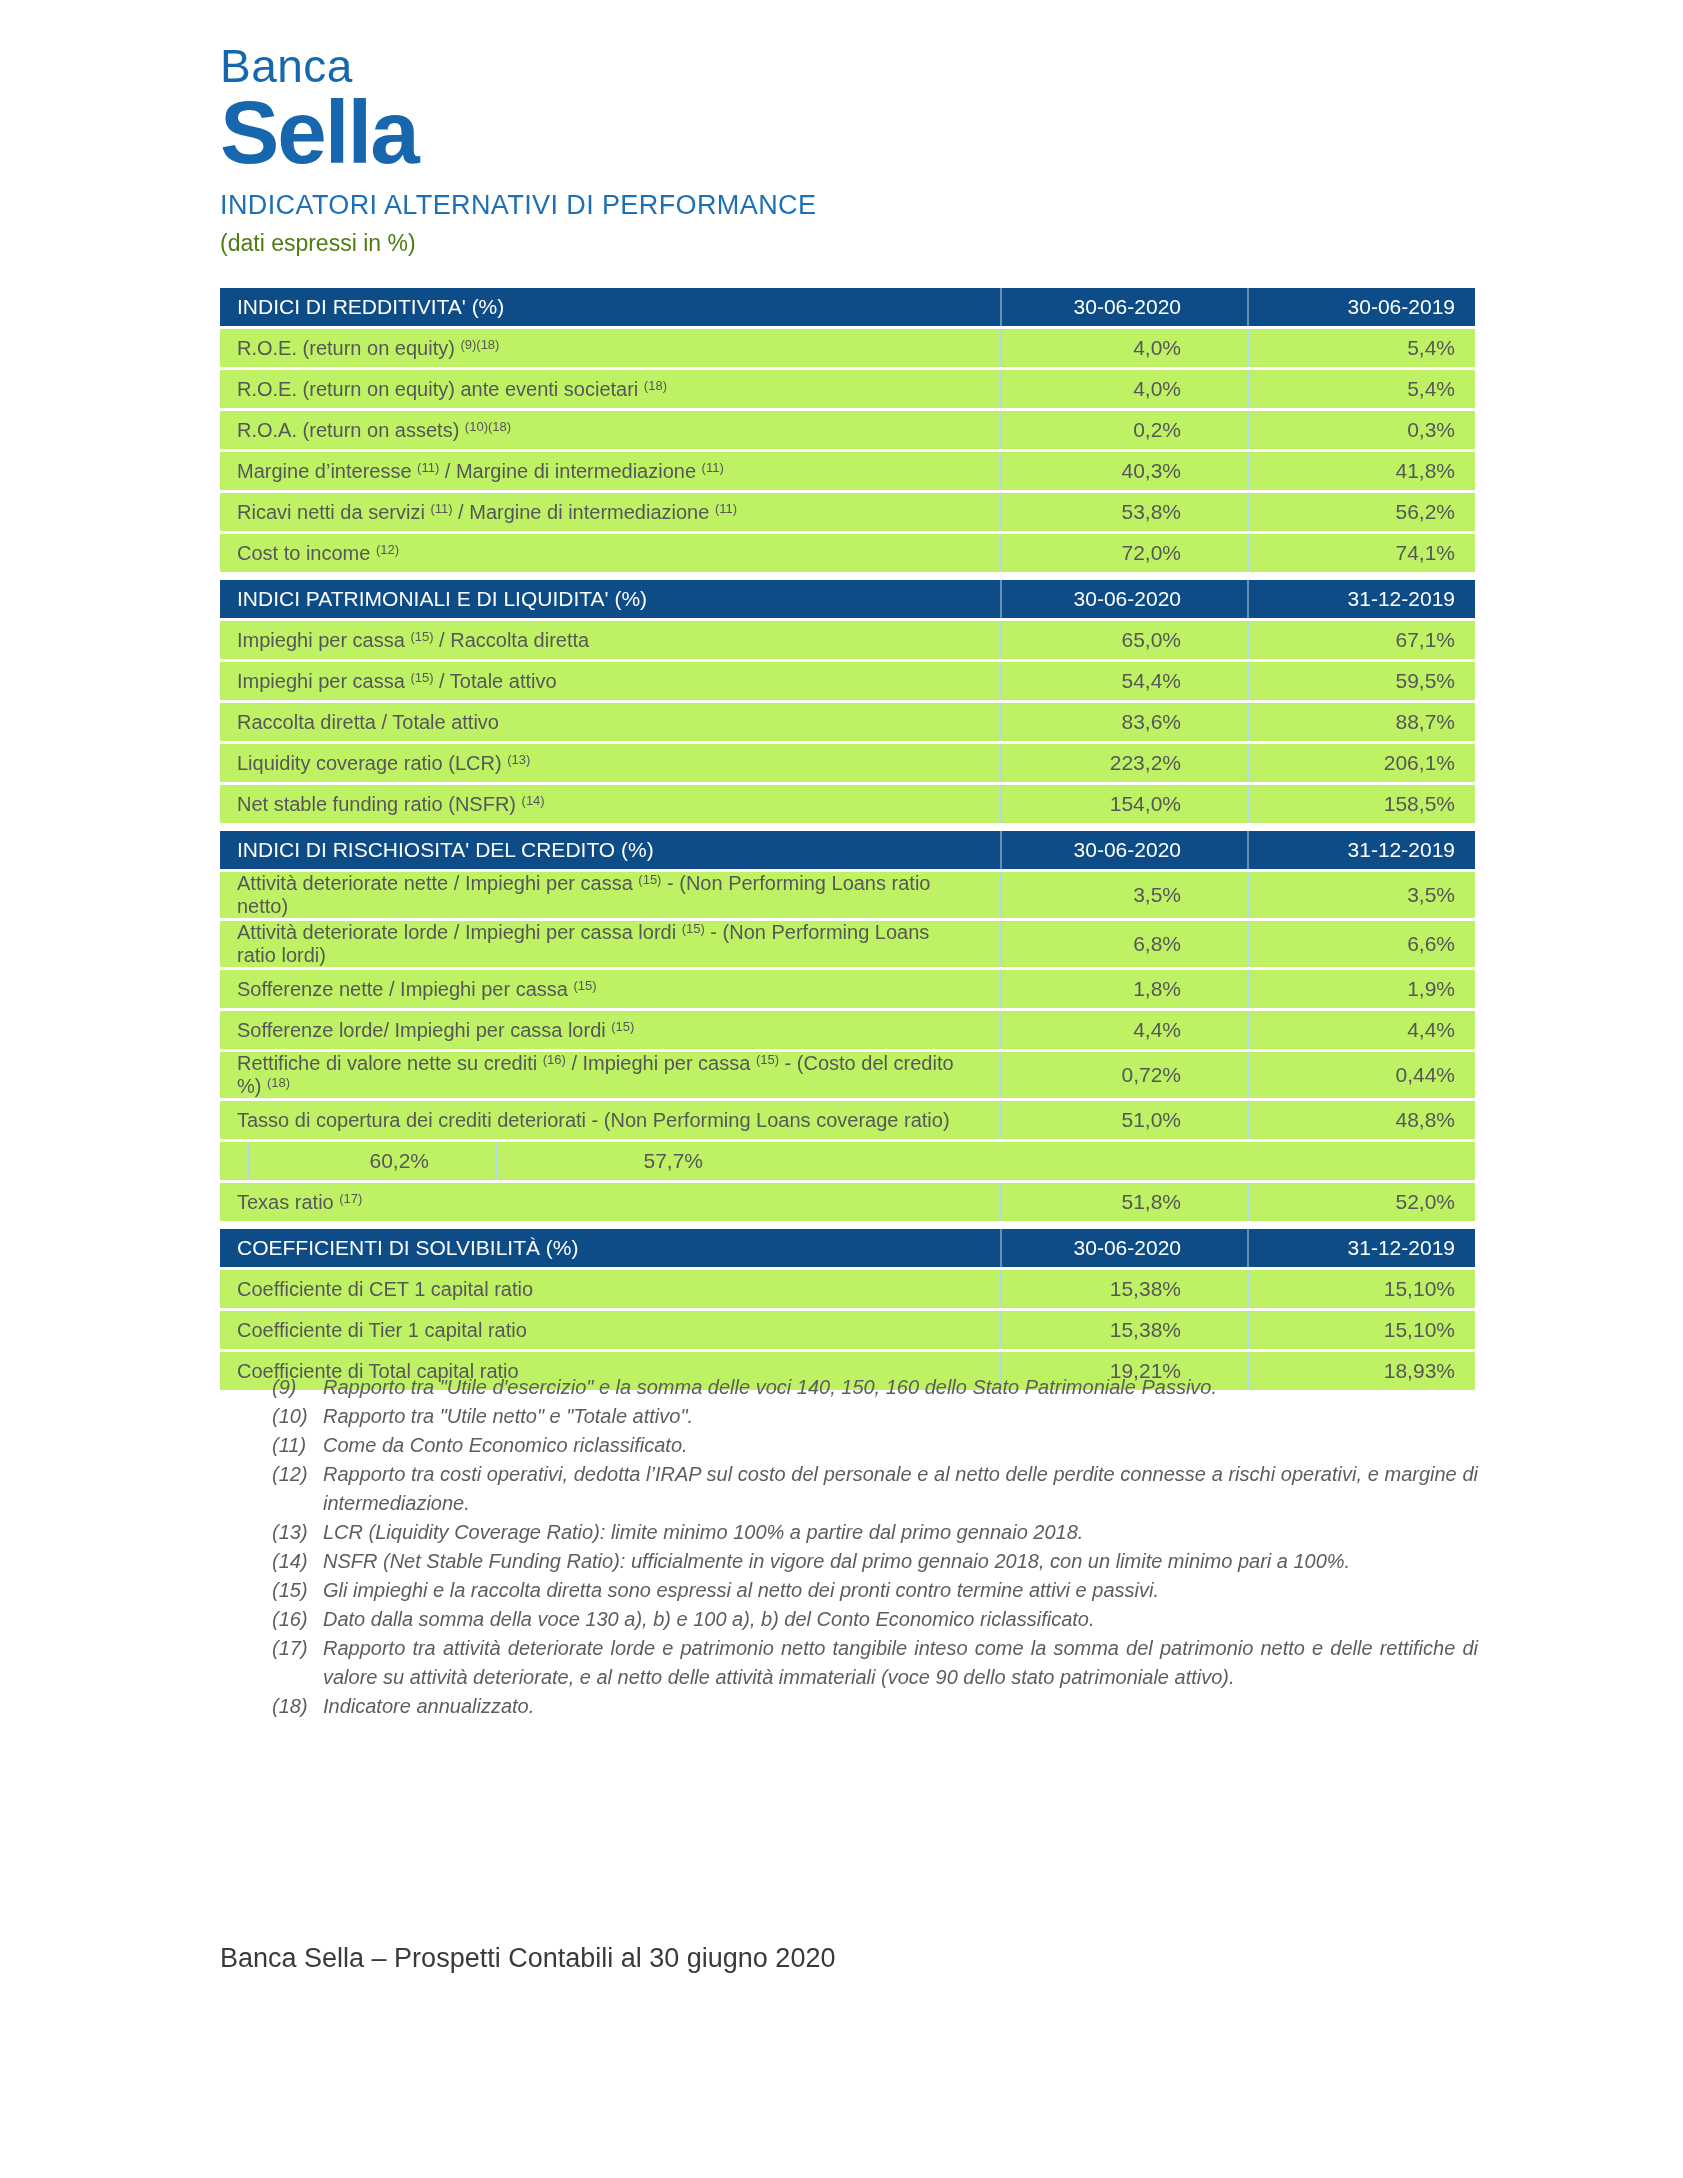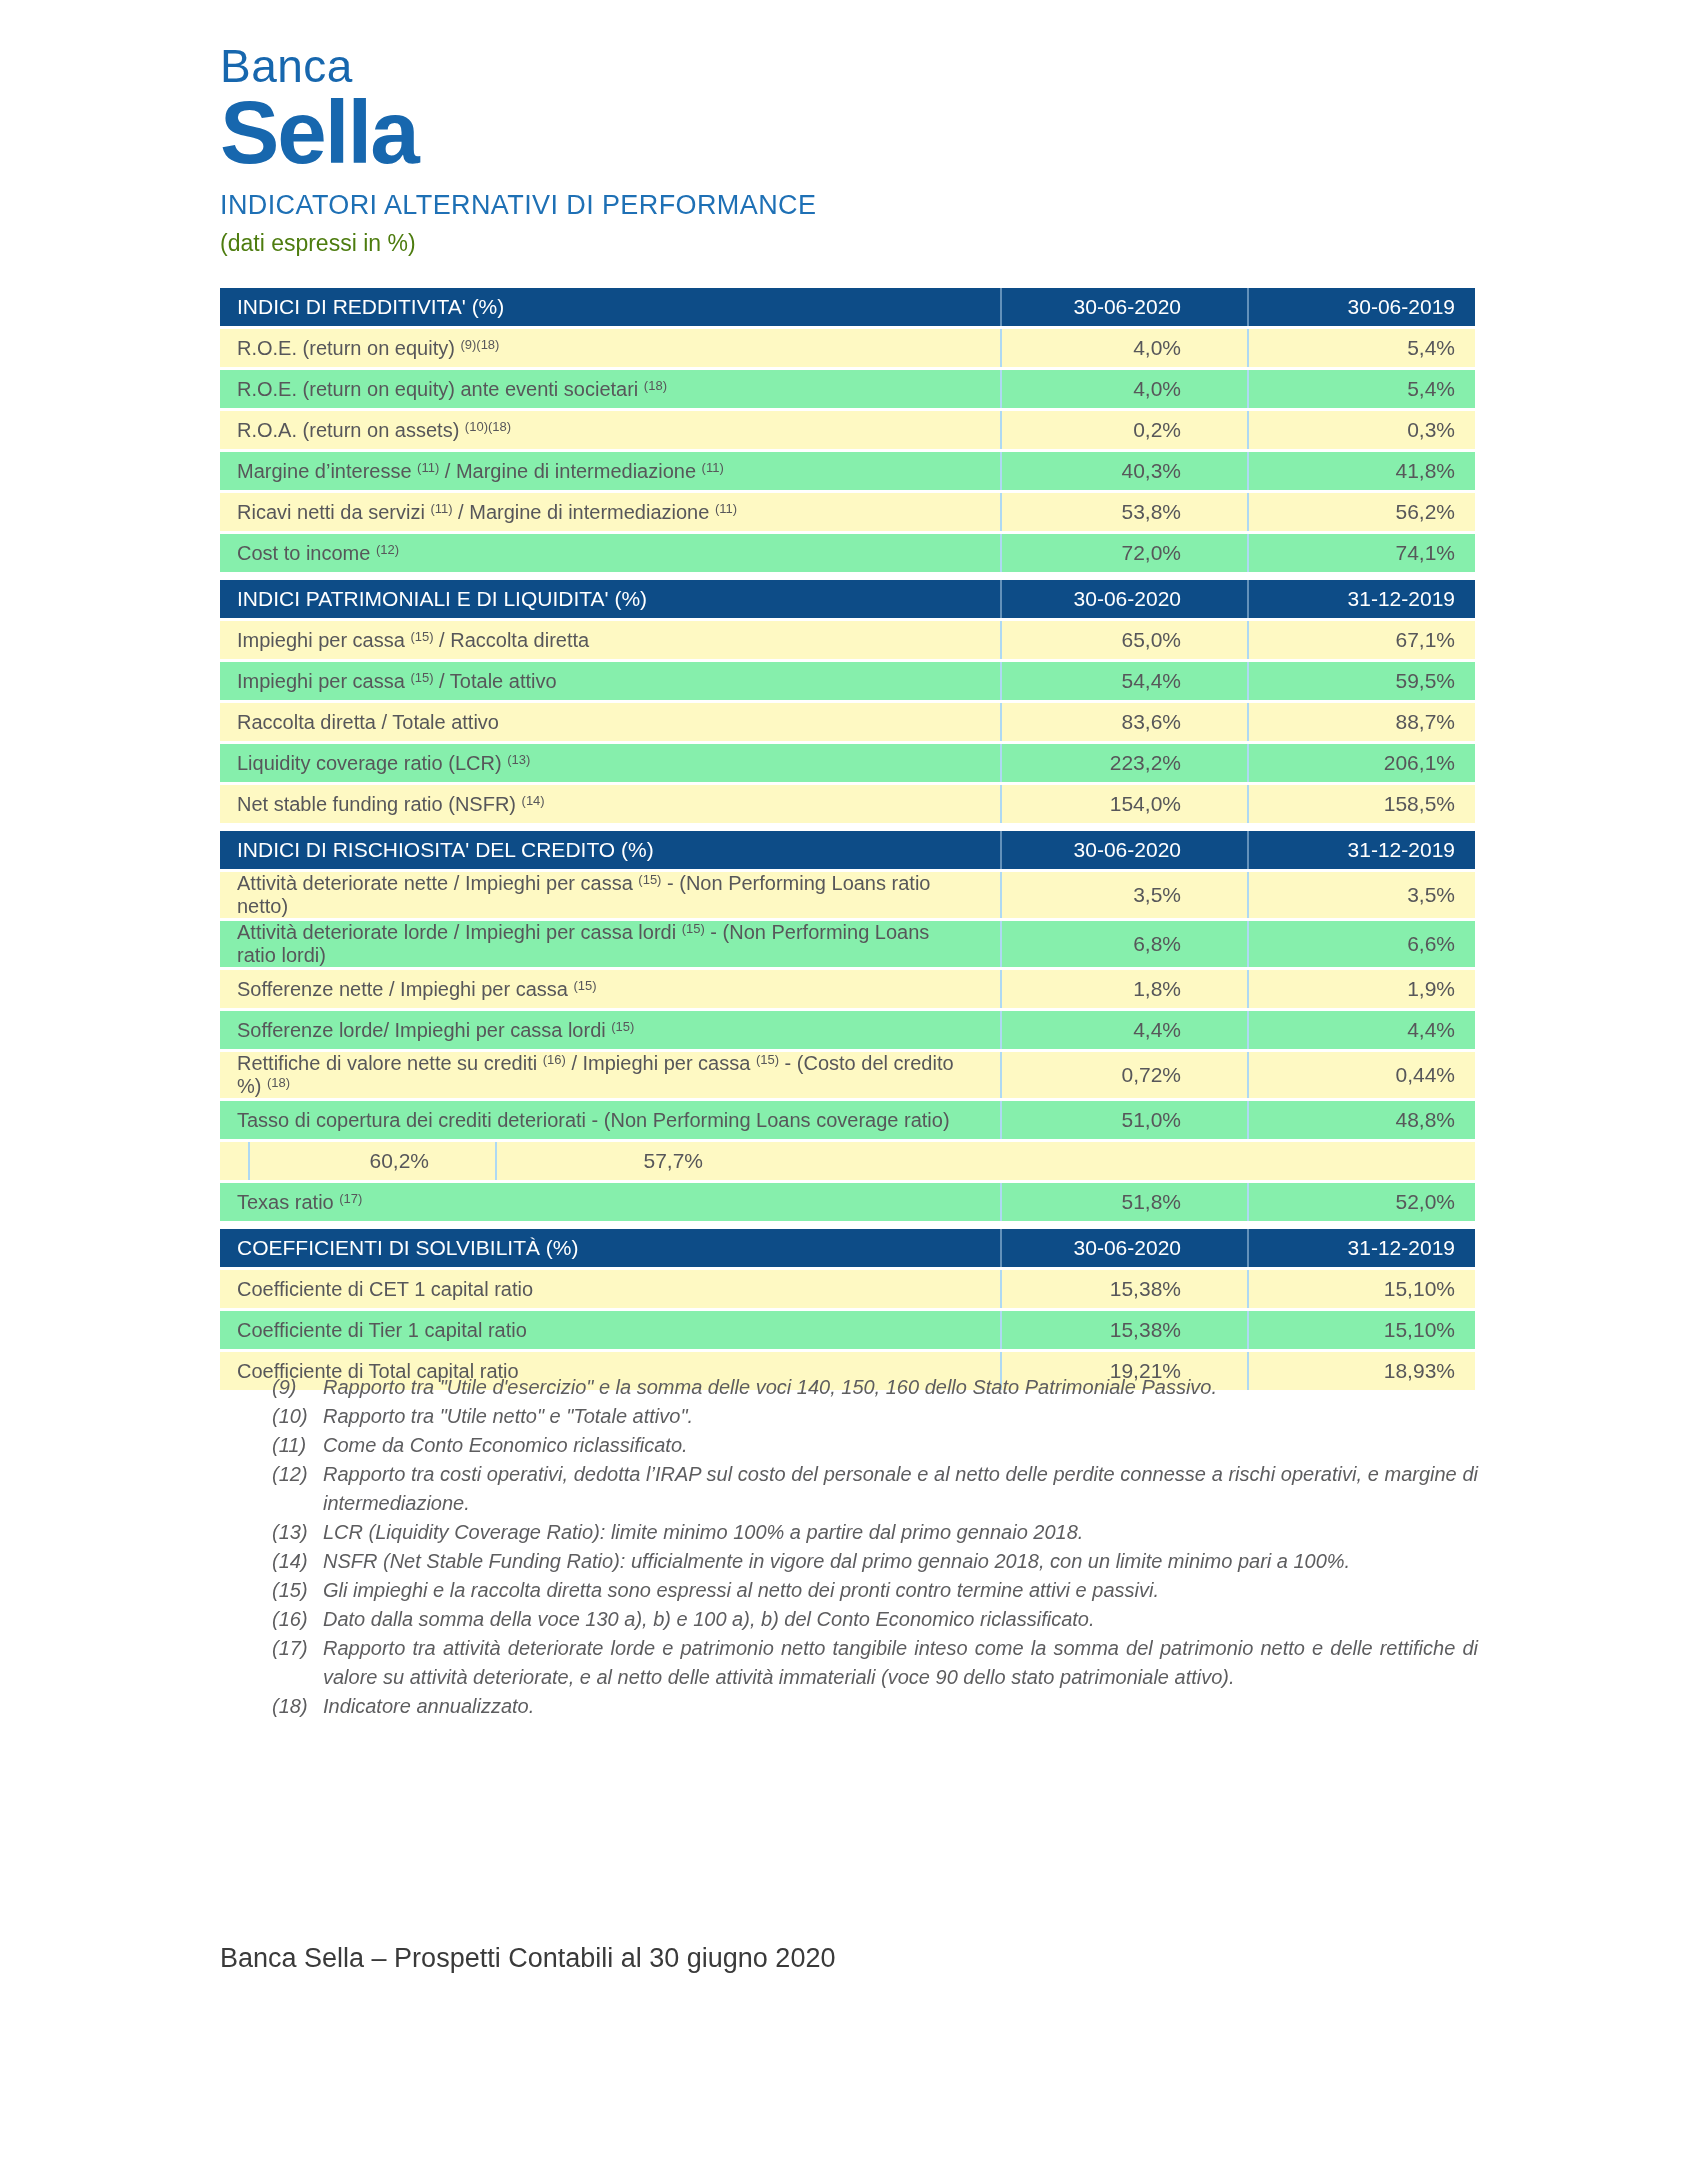--- a/index.html
+++ b/index.html
@@ -17,22 +17,22 @@
   .logo .sella{font-size:89px;font-weight:700;line-height:0.95;letter-spacing:-2px;}
   
   .doc-title{position:absolute;left:220px;top:190px;font-size:27px;color:#1e70b5;letter-spacing:0.4px;}
   .doc-subtitle{position:absolute;left:220px;top:230px;font-size:23px;color:#4d7c0f;}
   
   .apm-table{position:absolute;left:220px;top:288px;width:1255px;}
   .table-section + .table-section{margin-top:5px;}
   .row{display:flex;align-items:center;border-bottom:3px solid #ffffff;gap:8px;}
   .header-row{background:#0d4c87;color:#ffffff;min-height:38px;}
   .data-row{min-height:38px;color:#57575a;}
-  .data-row.stripe-blue{background:#fef9c3;}
-  .data-row.stripe-white{background:#86efac;}
+  .data-row.stripe-blue{background:#bef264;}
+  .data-row.stripe-white{background:#bef264;}
   .cell{box-sizing:border-box;}
   .cell.label{flex:1 1 auto;padding-left:17px;padding-right:10px;font-size:20px;line-height:1.15;}
   .cell.val, .cell.val2{flex:0 0 auto;text-align:right;font-size:21px;align-self:stretch;display:flex;align-items:center;justify-content:flex-end;margin-left:28px;}
   .cell.val{width:211px;padding-right:30px;border-left:2px solid #aed9f3;}
   .cell.val2{width:228px;padding-right:20px;border-left:2px solid #aed9f3;}
   .header-row .cell.label{font-size:21px;}
   .header-row .cell.val,.header-row .cell.val2{border-left:2px solid rgba(205,231,248,0.45);}
   .cell.label sup{font-size:13px;vertical-align:6px;letter-spacing:0;}
   
   .footnotes{position:absolute;left:272px;top:1373px;width:1206px;color:#5d5d5f;}

